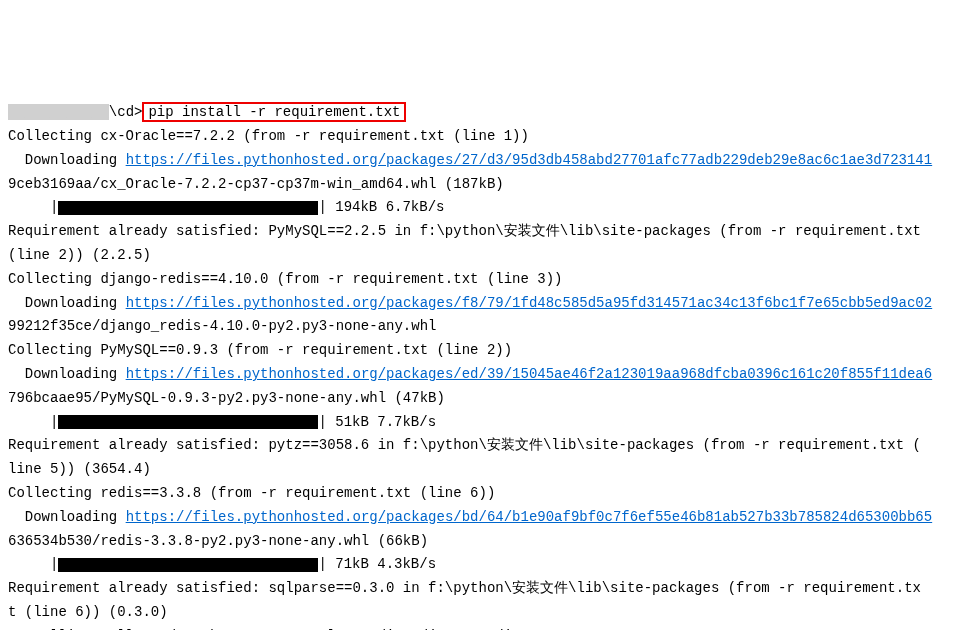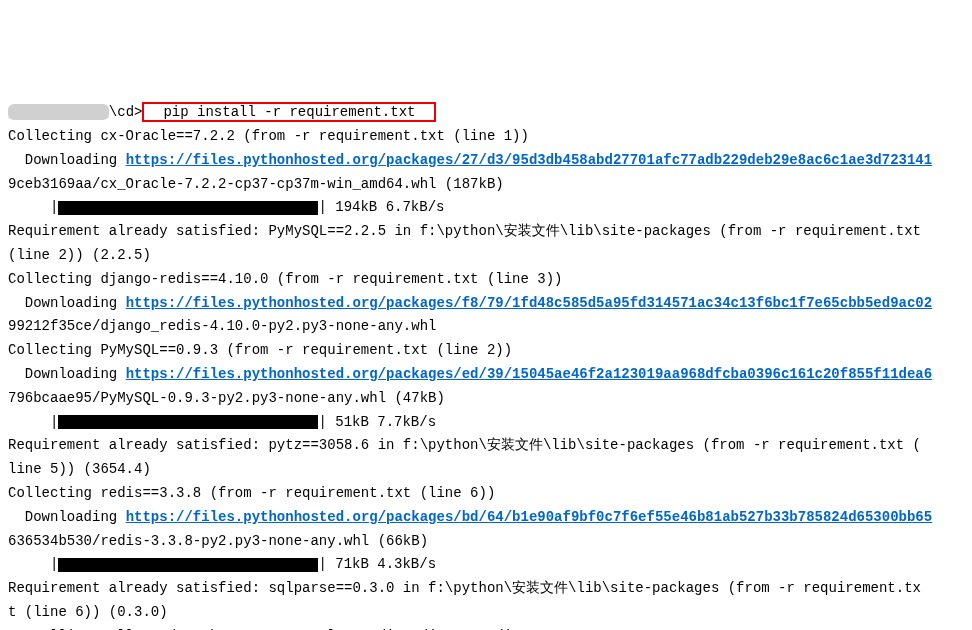--- a/index.html
+++ b/index.html
@@ -9,32 +9,31 @@
       background: #ffffff;
       color: #000000;
       margin: 0;
       padding: 6px 8px;
       white-space: pre-wrap;
       word-break: break-all;
     }
     .obscured {
       background: #d0d0d0;
       color: #d0d0d0;
-      border-radius: 6px;
+      border-radius: 0;
       text-align: center;
     }
     .highlight-box {
       border: 2px solid #ee0000;
-      padding: 0 19px;
+      padding: 0 4px;
     }
     .link {
       color: #0066cc;
       text-decoration: underline;
       cursor: pointer;
-      font-weight: bold;
     }
     .progress-bar {
       display: inline-block;
       background: #000000;
       color: #000000;
       width: 260px;
       height: 14px;
       vertical-align: middle;
     }
   </style>

